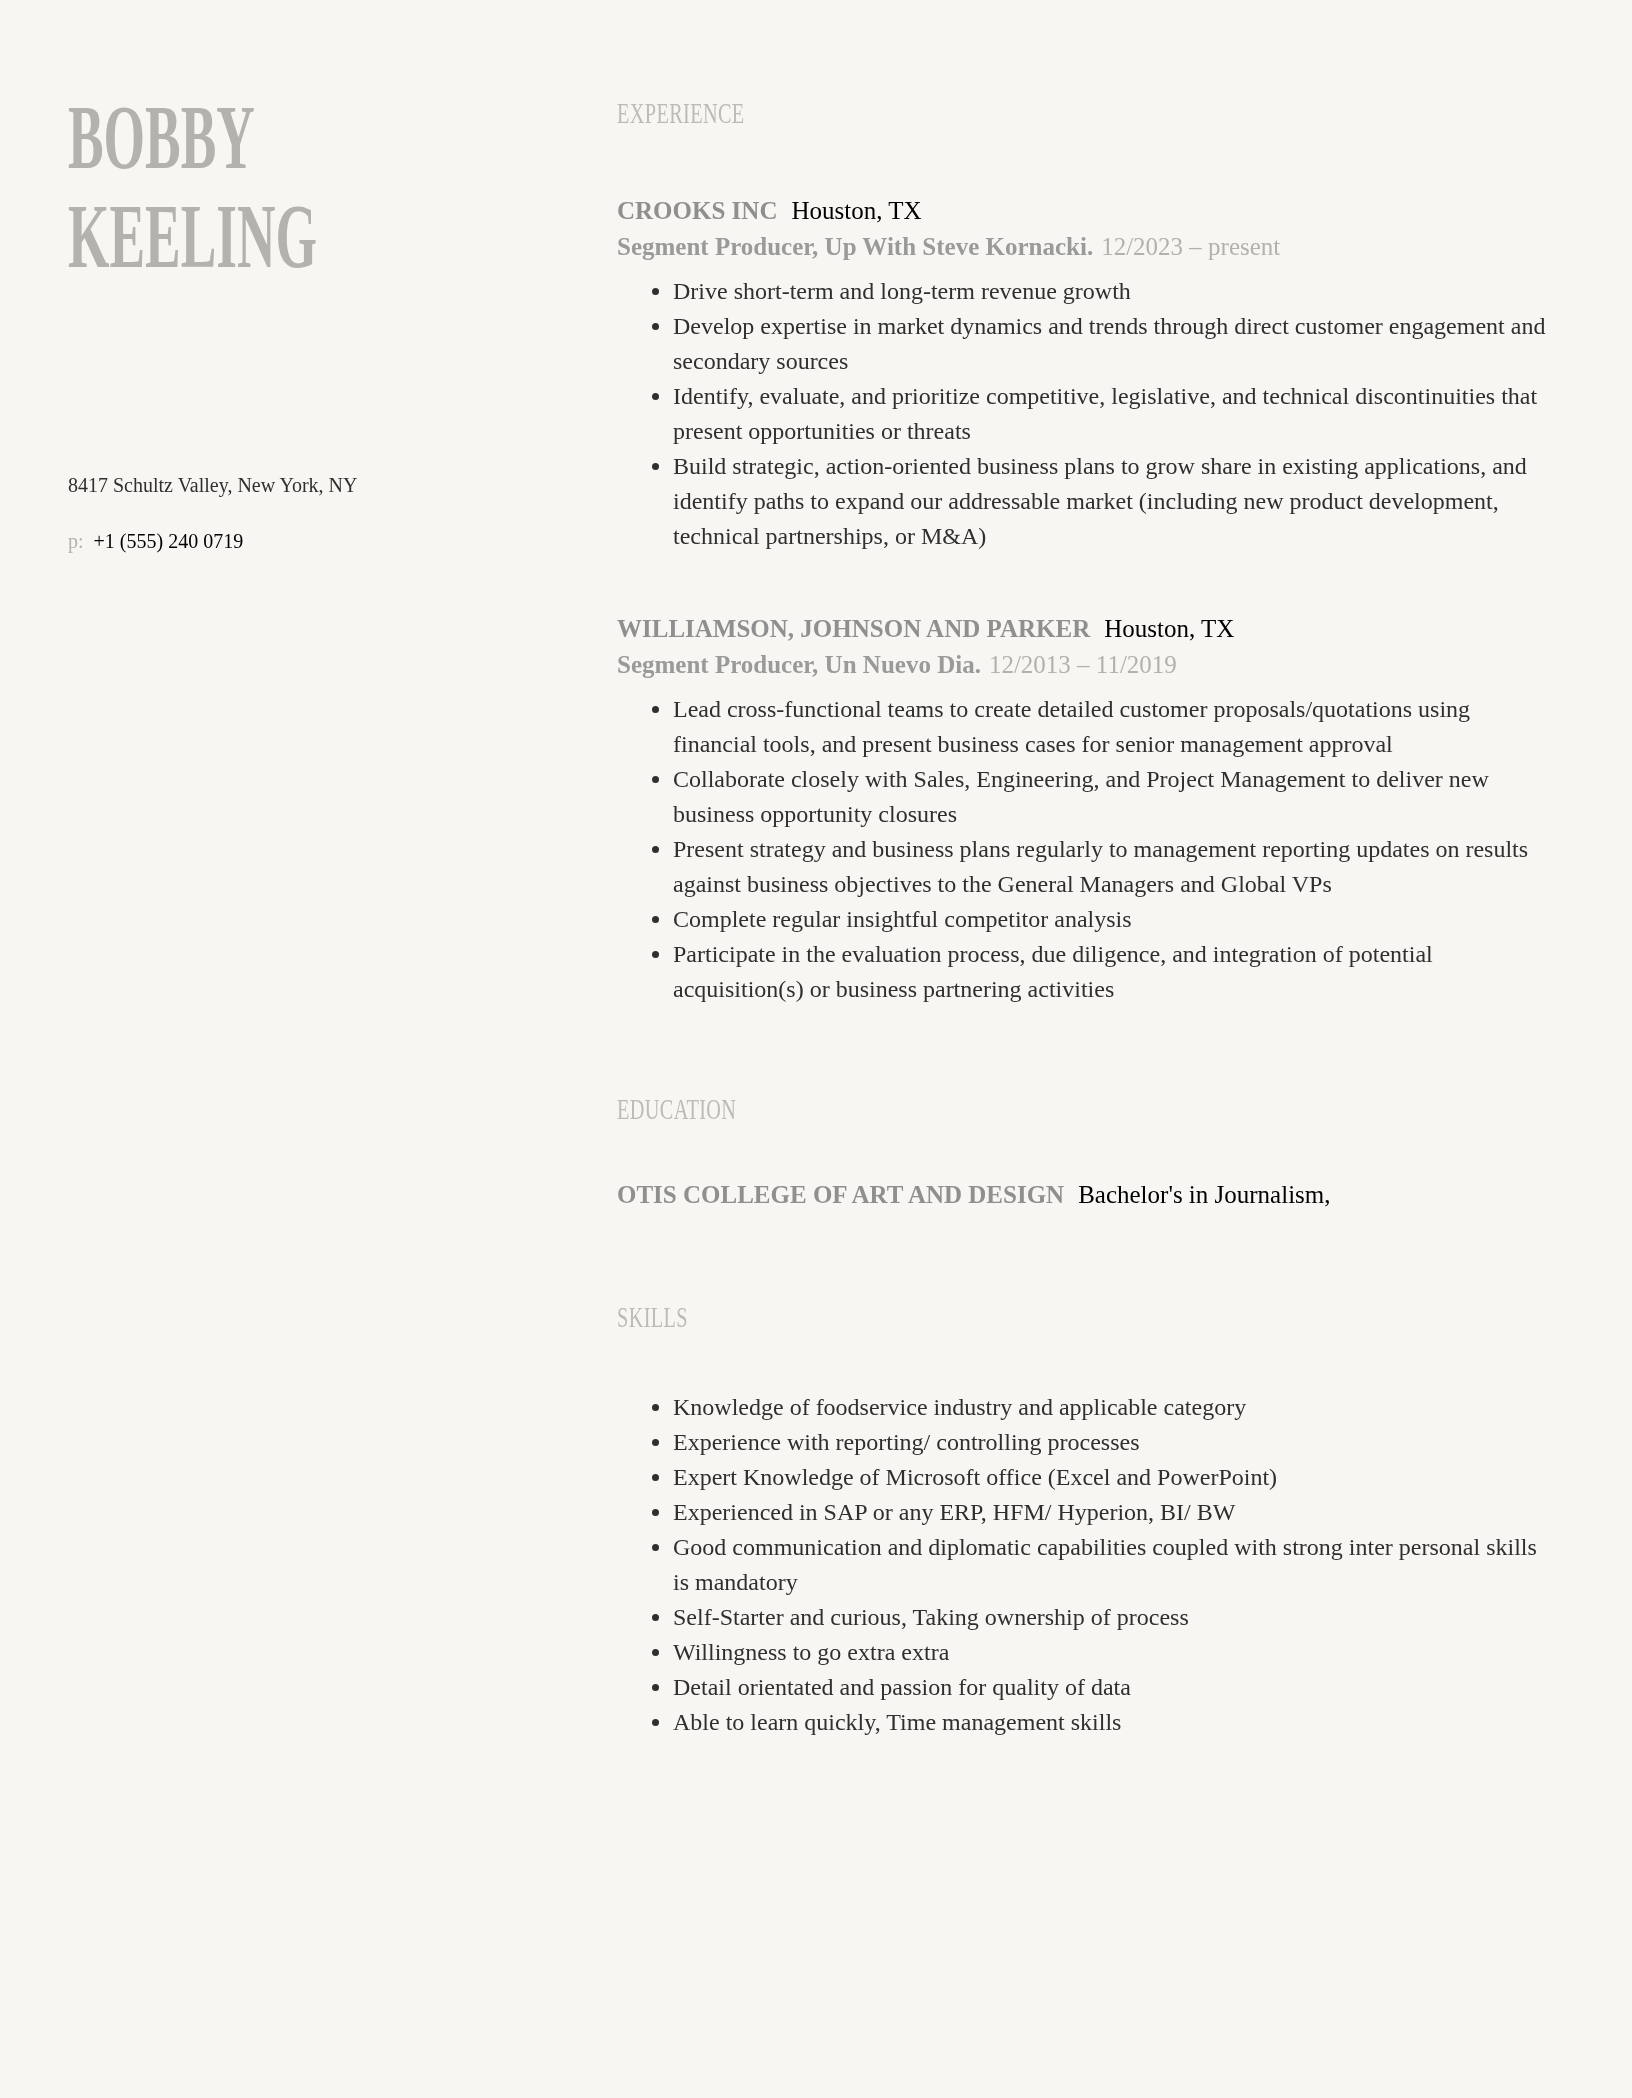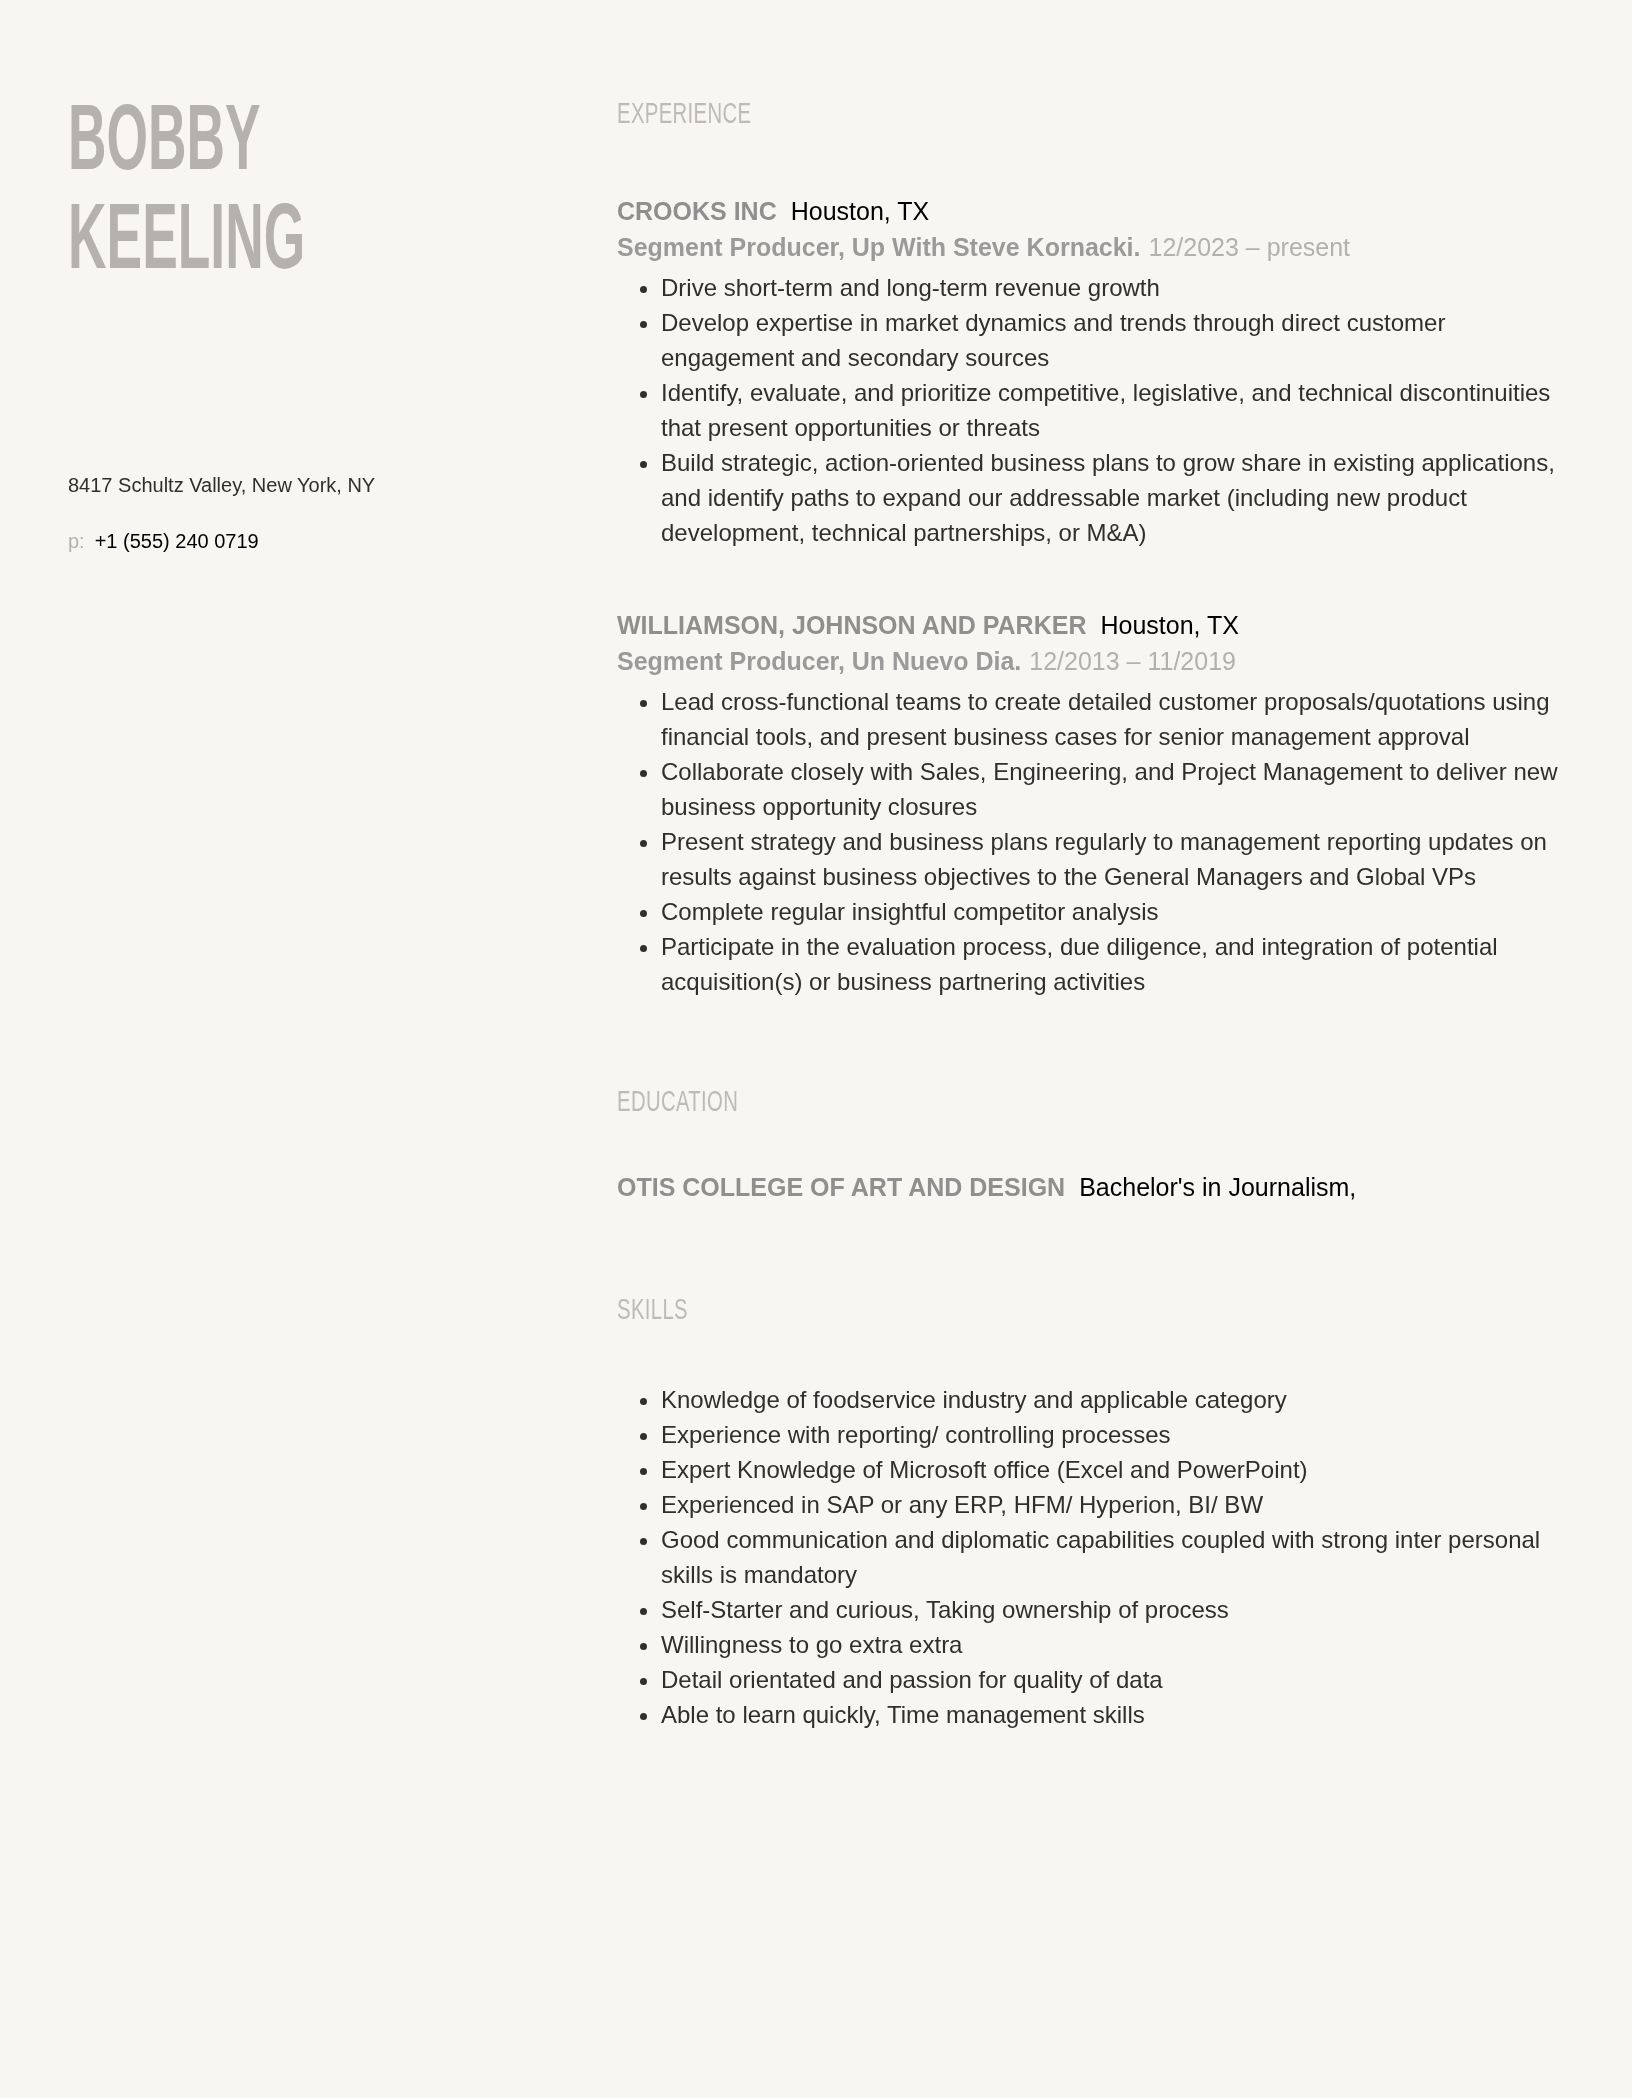--- a/index.html
+++ b/index.html
@@ -8,21 +8,21 @@
   }
   body {
     width: 1632px;
     height: 2098px;
     background: #f8f6f2;
     font-family: "Liberation Sans", sans-serif;
     color: #2f2f2f;
     position: relative;
     overflow: hidden;
   }
-  .page { position: relative; width: 1632px; height: 2098px; }
+  .page { position: relative; width: 1632px; height: 2098px; font-family: Liberation Serif, serif; }
 
   
   .sidebar { position: absolute; left: 68px; top: 88px; width: 470px; }
   .name {
     margin: 0;
     font-size: 92px;
     font-weight: bold;
     line-height: 1.08;
     color: #b5b2ae;
     letter-spacing: 0;
@@ -49,21 +49,21 @@
     transform: scaleX(0.70);
     transform-origin: 0 0;
     white-space: nowrap;
   }
   .job-header, .edu-line { line-height: 30px; font-size: 25px; }
   .company { font-weight: bold; color: #8f8f8f; }
   .location { color: #000000; margin-left: 14px; font-weight: normal; }
   .job-subheader { margin-top: 6px; margin-bottom: 8px; line-height: 30px; font-size: 25px; }
   .job-title { font-weight: bold; color: #9a9a9a; }
   .job-dates { color: #b3b1ae; margin-left: 8px; }
-  ul.bullets { margin: 0; padding: 0 0 0 44px; list-style: disc; }
+  ul.bullets { margin: 12px; padding: 0 0 0 44px; list-style: disc; }
   ul.bullets li { font-size: 24px; line-height: 35px; color: #2f2f2f; }
   .job + .job { margin-top: 60px; }
   .section.education { margin-top: 85px; }
   .section.education .section-heading { margin-bottom: 54px; }
   .section.skills { margin-top: 90px; }
   .section.skills .section-heading { margin-bottom: 56px; }
 </style>
 </head>
 <body>
 

